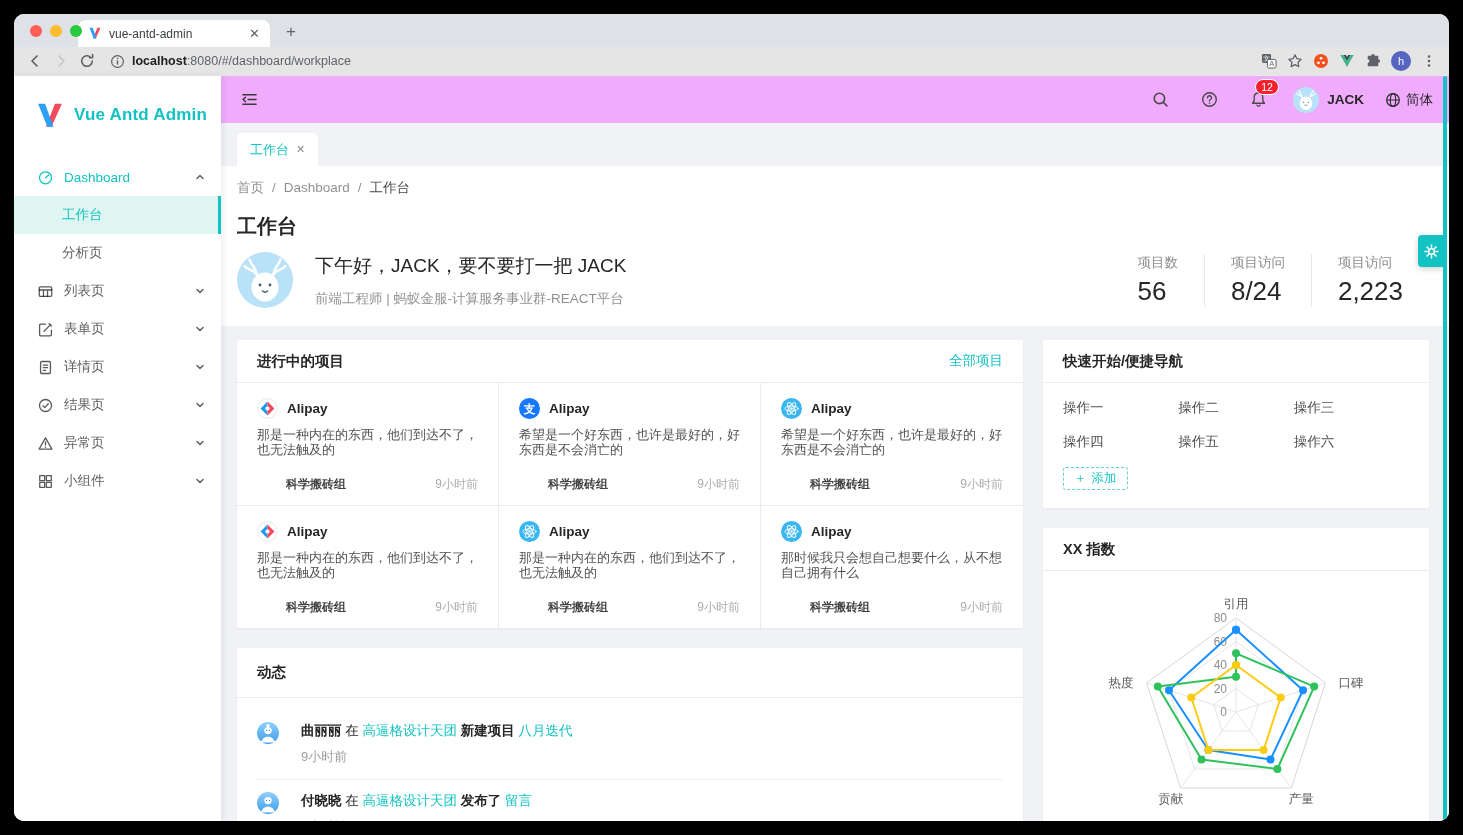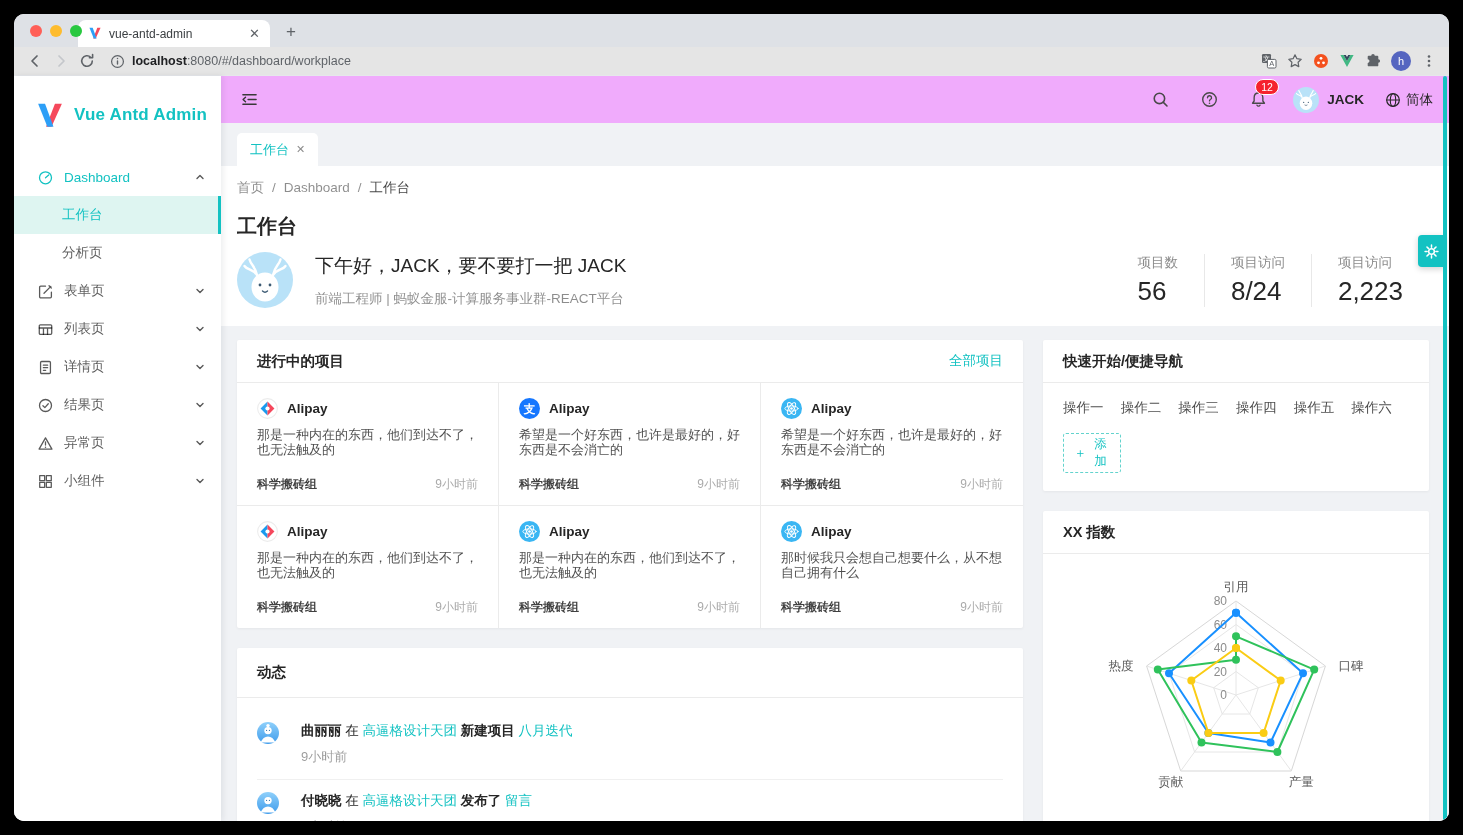--- a/index.html
+++ b/index.html
@@ -78,35 +78,35 @@
   .clink { font-size:13.5px; color:#13c2c2; cursor:pointer; }
 
   .pgrid { display:flex; flex-wrap:wrap; }
   .pcell { width:33.3333%; padding:15px 20px 12px; cursor:pointer; }
   .pcell:nth-child(-n+3){ border-bottom:1px solid #ebebeb; }
   .pcell:nth-child(3n+1),.pcell:nth-child(3n+2){ border-right:1px solid #ebebeb; }
   .prow1 { display:flex; align-items:center; gap:9px; }
   .pname { font-size:13.5px; font-weight:700; color:#262626; }
   .pdesc { margin-top:8px; font-size:13px; line-height:15px; height:42px; color:rgba(0,0,0,.70); overflow:hidden; }
   .pfoot { margin-top:7px; display:flex; align-items:center; font-size:12px; }
-  .pgroup { font-weight:700; color:rgba(0,0,0,.75); flex:1; }
+  .pgroup { font-weight:700; color:rgba(0,0,0,.75); flex:1;margin-left:29px; }
   .ptime { color:rgba(0,0,0,.35); }
 
   .feedcard { margin-top:20px; min-height:245px; }
   .fhead { height:50px; display:flex; align-items:center; padding:0 20px; border-bottom:1px solid #ebebeb; }
   .flist { padding:12px 20px 0; }
   .fitem { display:flex; gap:22px; padding:12px 0 13px; border-top:1px solid #f0f0f0; }
   .fitem:first-child { border-top:none; }
   .fbody { flex:1; }
   .fline { font-size:13.5px; color:#262626; line-height:18px; }
   .fline .seg-name { font-weight:700; }
   .fline .seg-link { color:#13c2c2; cursor:pointer; }
   .ftime { margin-top:8px; font-size:13px; color:rgba(0,0,0,.40); }
 
-  .qbody { padding:16px 20px 18px; display:grid; grid-template-columns:repeat(6,1fr); row-gap:16px; }
+  .qbody { padding:16px 20px 18px; display:grid; grid-template-columns:repeat(3,1fr); row-gap:16px; }
   .qlink { font-size:13.5px; color:rgba(0,0,0,.72); cursor:pointer; }
   .qadd { display:inline-flex; align-items:center; gap:5px; border:1px dashed #63d3cd; color:#13c2c2; border-radius:3px; font-size:12.5px; padding:2px 10px; width:fit-content; cursor:pointer; background:#fff; }
 
   .radarcard { margin-top:20px; height:356px; }
   .rbody { position:relative; padding-top:12px; }
   .legend { display:flex; justify-content:center; gap:18px; margin-top:6px; }
   .litem { display:flex; align-items:center; gap:7px; font-size:12.5px; color:#595959; }
   .ldot { width:9px; height:9px; border-radius:50%; }
 
   .gearbtn { position:absolute; right:4px; top:159px; width:27px; height:32px; background:#13c2c2; border-radius:4px 0 0 4px; display:flex; align-items:center; justify-content:center; cursor:pointer; z-index:5; box-shadow:0 2px 6px rgba(0,0,0,.18); }
@@ -237,39 +237,39 @@
           </div>
           <div class="mi sub selected">
             <span class="mlabel">工作台</span>
           </div>
           <div class="mi sub">
             <span class="mlabel">分析页</span>
           </div>
           <div class="mi">
             <span class="mic">
               <svg width="15" height="15" viewBox="0 0 14 14">
-                <path d="M12.5 7.5 V12 a1 1 0 0 1-1 1 H2.5 a1 1 0 0 1-1-1 V3 a1 1 0 0 1 1-1 H7" stroke="currentColor" stroke-width="1.2" stroke-linecap="round" stroke-linejoin="round" fill="none"></path>
-                <path d="M5.6 8.6 L12 2.2 M10.3 1.6 l2.1 2.1" stroke="currentColor" stroke-width="1.2" stroke-linecap="round" stroke-linejoin="round" fill="none"></path>
-              </svg>
-            </span>
-            <span class="mlabel">表单页</span>
+                <rect x="1.2" y="2.6" width="11.6" height="9" rx="1" stroke="currentColor" stroke-width="1.2" stroke-linecap="round" stroke-linejoin="round" fill="none"></rect>
+                <path d="M1.2 5.6 h11.6 M5.1 5.6 v6 M8.9 5.6 v6" stroke="currentColor" stroke-width="1.2" stroke-linecap="round" stroke-linejoin="round" fill="none"></path>
+              </svg>
+            </span>
+            <span class="mlabel">列表页</span>
             <span class="chev">
               <svg width="10" height="10" viewBox="0 0 10 10">
                 <path d="M2 3.6 L5 6.6 L8 3.6" stroke="currentColor" stroke-width="1.4" stroke-linecap="round" stroke-linejoin="round" fill="none"></path>
               </svg>
             </span>
           </div>
           <div class="mi">
             <span class="mic">
               <svg width="15" height="15" viewBox="0 0 14 14">
-                <rect x="1.2" y="2.6" width="11.6" height="9" rx="1" stroke="currentColor" stroke-width="1.2" stroke-linecap="round" stroke-linejoin="round" fill="none"></rect>
-                <path d="M1.2 5.6 h11.6 M5.1 5.6 v6 M8.9 5.6 v6" stroke="currentColor" stroke-width="1.2" stroke-linecap="round" stroke-linejoin="round" fill="none"></path>
-              </svg>
-            </span>
-            <span class="mlabel">列表页</span>
+                <path d="M12.5 7.5 V12 a1 1 0 0 1-1 1 H2.5 a1 1 0 0 1-1-1 V3 a1 1 0 0 1 1-1 H7" stroke="currentColor" stroke-width="1.2" stroke-linecap="round" stroke-linejoin="round" fill="none"></path>
+                <path d="M5.6 8.6 L12 2.2 M10.3 1.6 l2.1 2.1" stroke="currentColor" stroke-width="1.2" stroke-linecap="round" stroke-linejoin="round" fill="none"></path>
+              </svg>
+            </span>
+            <span class="mlabel">表单页</span>
             <span class="chev">
               <svg width="10" height="10" viewBox="0 0 10 10">
                 <path d="M2 3.6 L5 6.6 L8 3.6" stroke="currentColor" stroke-width="1.4" stroke-linecap="round" stroke-linejoin="round" fill="none"></path>
               </svg>
             </span>
           </div>
           <div class="mi">
             <span class="mic">
               <svg width="15" height="15" viewBox="0 0 14 14">
                 <rect x="2.4" y="1.4" width="9.2" height="11.2" rx="1" stroke="currentColor" stroke-width="1.2" stroke-linecap="round" stroke-linejoin="round" fill="none"></rect>

